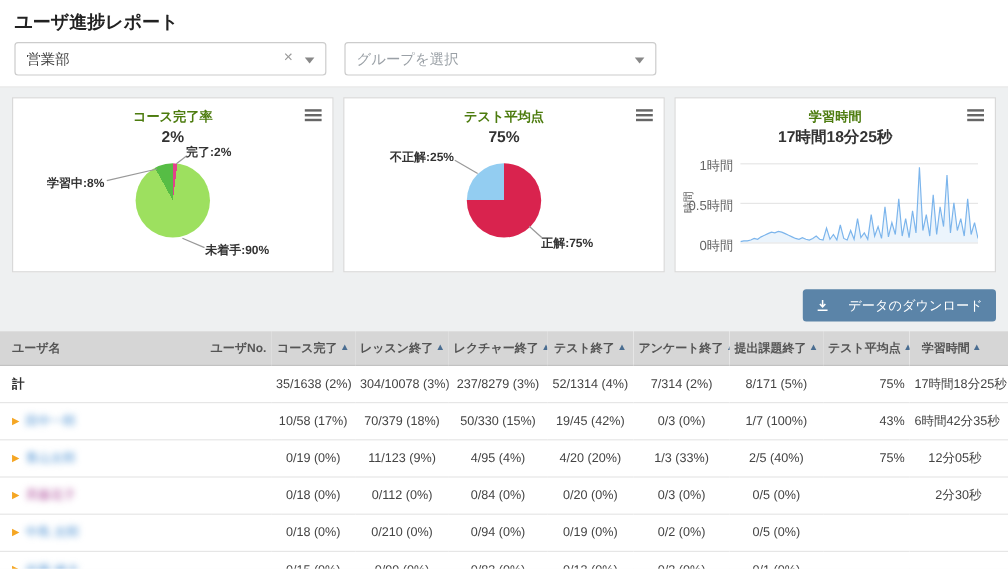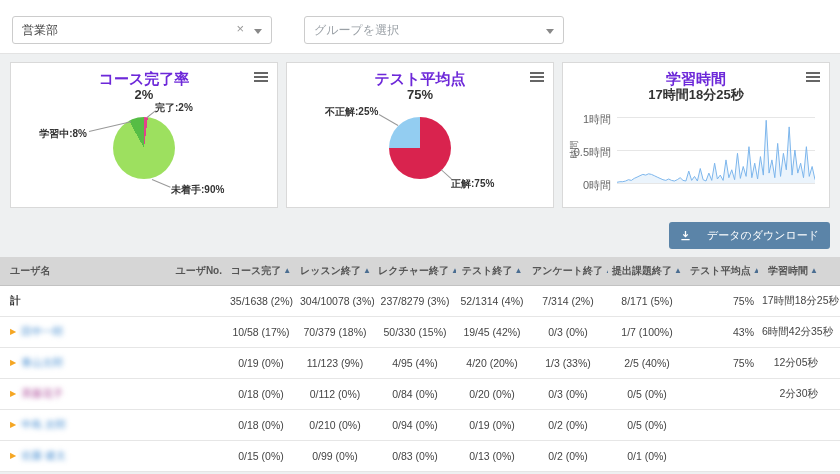--- a/index.html
+++ b/index.html
@@ -5,40 +5,40 @@
   * { margin:0; padding:0; box-sizing:border-box; }
   html,body {
     width:840px; height:474px; overflow:hidden;
     background:#eef0f1;
     font-family:"Liberation Sans","DejaVu Sans",sans-serif;
     color:#333;
   }
   
   .topbar { background:#fff; padding:9px 12px 0; border-bottom:1px solid #e3e3e3; }
   .topbar h1 { font-size:15px; color:#222; font-weight:bold; }
-  .filters { display:flex; gap:32px; padding:7px 0 9px; }
+  .filters { display:flex; gap:15px; padding:7px 0 9px; }
   .select {
     position:relative; width:260px; height:28px; background:#fff;
     border:1px solid #ccc; border-radius:3px;
     display:flex; align-items:center; padding:0 30px 0 9px;
     font-size:12px; color:#444; cursor:pointer;
   }
   .select.placeholder .sel-val { color:#9aa0a6; }
   .sel-clear { position:absolute; right:27px; top:5px; color:#999; font-size:13px; line-height:14px; cursor:pointer; }
   .caret {
     position:absolute; right:9px; top:12px; width:0; height:0;
     border-left:4px solid transparent; border-right:4px solid transparent;
     border-top:5px solid #888;
   }
   
   .cards { display:flex; gap:8px; padding:8px 10px; }
   .card { flex:1; background:#fff; border:1px solid #d9d9d9; position:relative; height:146px; padding:8px; }
   .menu-icon { position:absolute; top:9px; right:9px; width:14px; cursor:pointer; }
   .menu-icon i { display:block; height:2px; background:#666; margin:0 0 2px; }
-  .card-title { text-align:center; font-size:15px; color:#6d28d9; font-weight:600; line-height:16px; }
+  .card-title { text-align:center; font-size:11px; color:#4d7c0f; font-weight:600; line-height:16px; }
   .card-subtitle { text-align:center; font-size:13px; color:#333; font-weight:bold; line-height:16px; }
   .chart-area { position:relative; height:96px; margin-top:2px; }
   .pie { position:absolute; left:50%; top:12px; transform:translateX(-50%); width:62px; height:62px; border-radius:50%; }
   .pie-label { position:absolute; font-size:10px; font-weight:600; color:#333; white-space:nowrap; }
   .connector { position:absolute; height:1px; background:#999; transform-origin:left center; }
   
   .lbl-0-0 { left:136px; top:-4px; }
   .conn-0-0 { left:128px; top:12px; width:11px; transform:rotate(-38deg); }
   .lbl-0-1 { left:152px; top:78px; }
   .conn-0-1 { left:133px; top:74px; width:20px; transform:rotate(23deg); }
@@ -86,20 +86,21 @@
   .total-name { font-weight:bold; color:#333; }
   .expand-icon { color:var(--orange,#f5a623); font-size:8px; margin-right:5px; vertical-align:1px; cursor:pointer; }
   .user-name { color:var(--link,#4a90d2); filter:blur(2.5px); cursor:pointer; }
 </style>
 </head>
 <body>
 
 <div class="app">
 
   <div class="topbar">
+    <h1>ユーザ進捗レポート</h1>
     <div class="filters">
       <div class="select">
         <span class="sel-val">営業部</span>
         <span class="sel-clear">×</span>
         <span class="caret"></span>
       </div>
       <div class="select placeholder">
         <span class="sel-val">グループを選択</span>
         <span class="caret"></span>
       </div>

